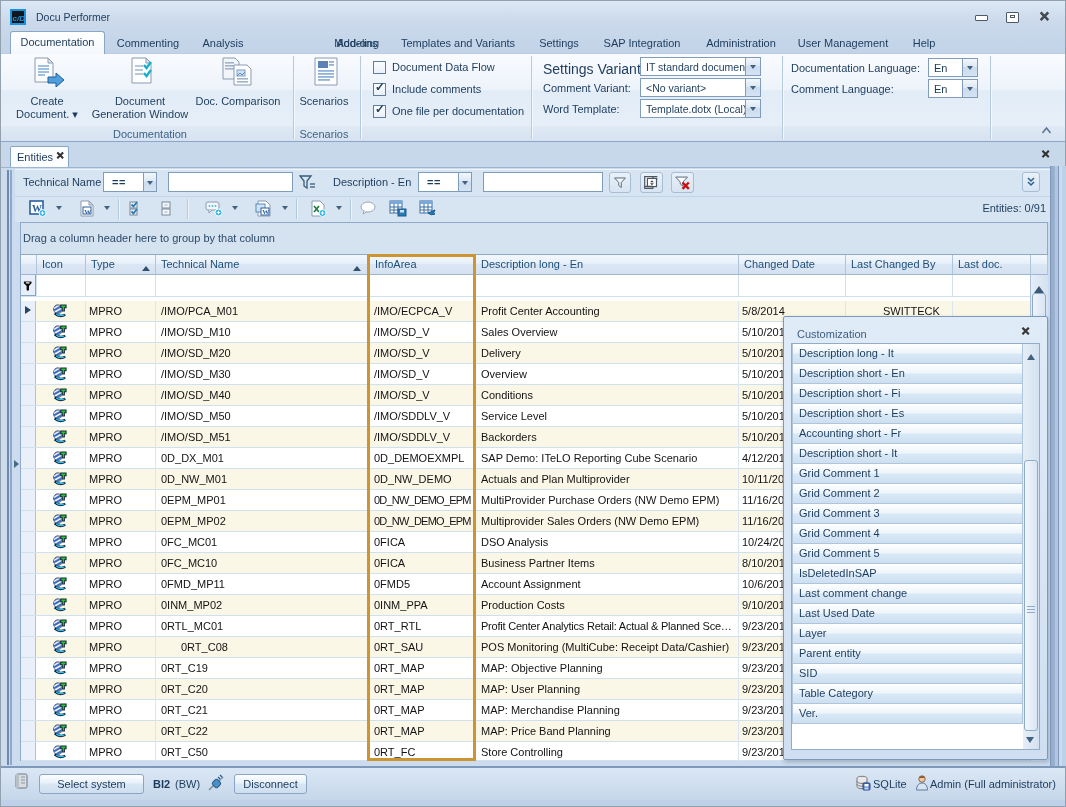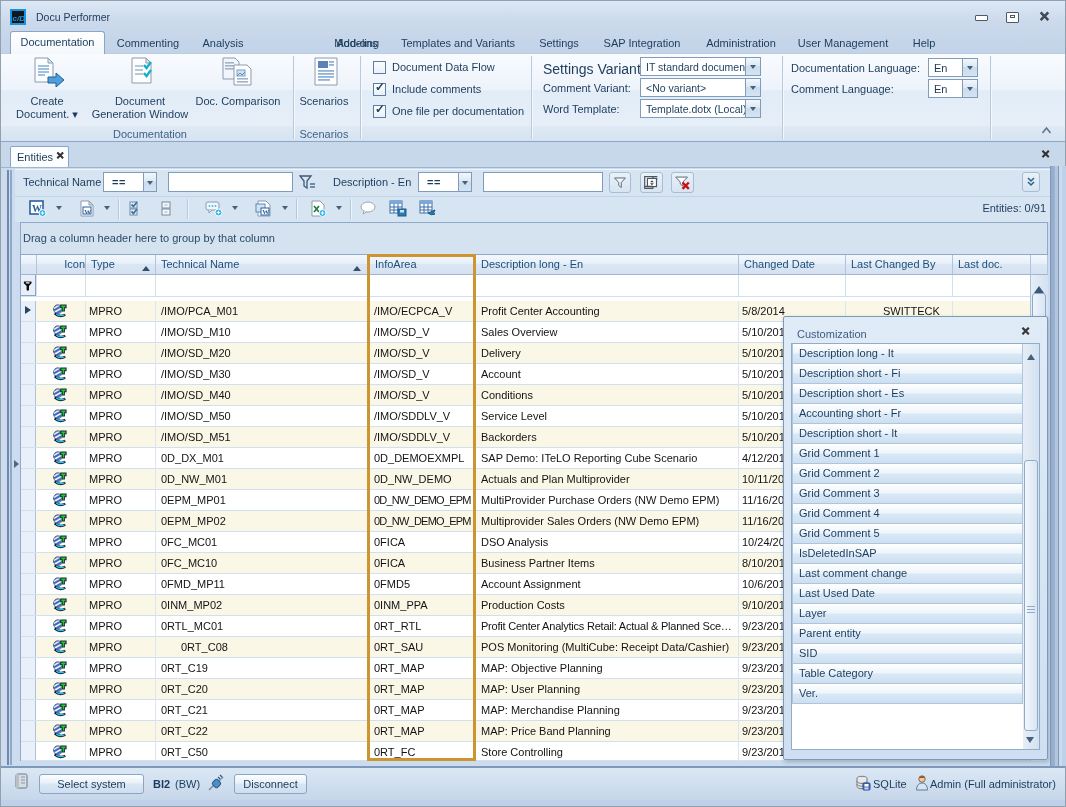--- a/index.html
+++ b/index.html
@@ -245,21 +245,21 @@
     <line x1="9" y1="4" x2="9" y2="13" stroke="#3a6ea5"></line>
 <line x1="1" y1="7" x2="13" y2="7" stroke="#3a6ea5"></line>
     <line x1="1" y1="10" x2="13" y2="10" stroke="#3a6ea5"></line>
 <path d="M9 13 q3 3 7 1 l-1.5 -1 1.5 -3 z" fill="#2a7ab8" stroke="#1a5a8a"></path>
 </svg>
 <div class="a navy" style="left:896px;top:202px;width:150px;text-align:right;font-size:11px;">Entities: 0/91</div>
 <div class="a" style="left:20px;top:222px;width:1028px;height:539px;border:1px solid #8fa9c8;background:#fff;"></div>
 <div class="a" style="left:21px;top:223px;width:1026px;height:32px;background:#d5e2f0;"></div>
 <div class="a" style="left:23px;top:232px;font-size:11px;color:#2a4a68;">Drag a column header here to group by that column</div>
 <div class="hcell" style="left:21px;top:255px;width:16px;height:20px;padding-left:5px;"></div>
-<div class="hcell" style="left:37px;top:255px;width:49px;height:20px;padding-left:5px;text-align:right;">Icon</div>
+<div class="hcell" style="left:37px;top:255px;width:49px;height:20px;padding-left:5px;">Icon</div>
 <div class="hcell" style="left:86px;top:255px;width:70px;height:20px;padding-left:5px;">Type</div>
 <div class="hcell" style="left:156px;top:255px;width:214px;height:20px;padding-left:5px;">Technical Name</div>
 <div class="hcell" style="left:370px;top:255px;width:106px;height:20px;padding-left:5px;">InfoArea</div>
 <div class="hcell" style="left:476px;top:255px;width:263px;height:20px;padding-left:5px;">Description long - En</div>
 <div class="hcell" style="left:739px;top:255px;width:107px;height:20px;padding-left:5px;">Changed Date</div>
 <div class="hcell" style="left:846px;top:255px;width:107px;height:20px;padding-left:5px;">Last Changed By</div>
 <div class="hcell" style="left:953px;top:255px;width:78px;height:20px;padding-left:5px;">Last doc.</div>
 <div class="hcell" style="left:1031px;top:255px;width:17px;height:20px;"></div>
 <div class="a" style="left:142px;top:262px;width:0;height:0;border:4px solid transparent;border-bottom:5.5px solid #33506c;"></div>
 <div class="a" style="left:353px;top:262px;width:0;height:0;border:4px solid transparent;border-bottom:5.5px solid #33506c;"></div>
@@ -408,21 +408,21 @@
         <line x1="-1.5" y1="3.6" x2="8" y2="-1.6"></line>
 </g>
 <path d="M7.2 0.4 h6.4 v3.8 h-1.7 v3.2 h-3.0 v-3.2 h-1.7 z" fill="#1a2742"></path>
 <path d="M8.3 1.4 h4.2 v1.8 h-1.5 v3.2 h-1.2 v-3.2 h-1.5 z" fill="#1ad11a"></path>
 <path d="M2.2 8.6 q4.4 3.6 9.6 1.2 l1.0 2.0 q-6.2 3.2 -11.8 -1.2 z" fill="#0a1e3c"></path>
 <path d="M3.4 9.4 q4 2.4 8 1.0 l0.3 1.1 q-4.8 1.9 -8.9 -1.1 z" fill="#25c1ef"></path>
 </svg></div>
 <div class="cell" style="left:89px;top:364px;width:60px;">MPRO</div>
 <div class="cell" style="left:161px;top:364px;width:205px;">/IMO/SD_M30</div>
 <div class="cell" style="left:374px;top:364px;width:99px;">/IMO/SD_V</div>
-<div class="cell" style="left:481px;top:364px;width:254px;">Account</div>
+<div class="cell" style="left:481px;top:364px;width:254px;">Overview</div>
 <div class="cell" style="left:742px;top:364px;width:99px;">5/10/2013</div>
 <div class="a" style="left:21px;top:385px;width:1009px;height:21px;background:#faf7e6;"></div>
 <div class="a" style="left:21px;top:385px;width:15px;height:21px;background:#e9f0f9;border-right:1px solid #aac2da;"></div>
 <div class="a" style="left:21px;top:405px;width:1009px;height:1px;background:#cfe0ef;"></div>
 <div class="a" style="left:85px;top:385px;width:1px;height:21px;background:#d9e5f0;"></div>
 <div class="a" style="left:155px;top:385px;width:1px;height:21px;background:#d9e5f0;"></div>
 <div class="a" style="left:369px;top:385px;width:1px;height:21px;background:#d9e5f0;"></div>
 <div class="a" style="left:475px;top:385px;width:1px;height:21px;background:#d9e5f0;"></div>
 <div class="a" style="left:738px;top:385px;width:1px;height:21px;background:#d9e5f0;"></div>
 <div class="a" style="left:845px;top:385px;width:1px;height:21px;background:#d9e5f0;"></div>
@@ -1034,20 +1034,21 @@
 <div class="a" style="left:1034px;top:281px;width:0;height:0;border:5px solid transparent;border-bottom:7px solid #3c5a76;"></div>
 <div class="a" style="left:1032px;top:293px;width:14px;height:100px;background:linear-gradient(90deg,#f0f5fb,#d8e5f2);border:1px solid #8fa9c8;border-radius:3px 3px 0 0;"></div>
 <div class="a" style="left:367px;top:254px;width:109px;height:507px;border:3.5px solid #cd9531;"></div>
 <div class="a" style="left:783px;top:316px;width:265px;height:444px;background:linear-gradient(180deg,#e0ebf8,#cfdff1);
  border:1px solid #7e99b8;border-radius:2px;box-shadow:1px 2px 4px rgba(60,80,110,0.35);"></div>
 <div class="a" style="left:797px;top:328px;font-size:11px;color:#3c5d80;">Customization</div>
 <div class="a" style="left:1021px;top:325px;font-size:11px;font-weight:bold;color:#3a3a3a;-webkit-text-stroke:0.6px #3a3a3a;">✕</div>
 <div class="a" style="left:791px;top:343px;width:249px;height:407px;background:#fff;border:1px solid #92acc8;"></div>
 <div class="a" style="left:792px;top:344px;width:231px;">
     <div class="item">Description long - It</div>
+    <div class="item">Description short - En</div>
     <div class="item">Description short - Fi</div>
     <div class="item">Description short - Es</div>
     <div class="item">Accounting short - Fr</div>
     <div class="item">Description short - It</div>
     <div class="item">Grid Comment 1</div>
     <div class="item">Grid Comment 2</div>
     <div class="item">Grid Comment 3</div>
     <div class="item">Grid Comment 4</div>
     <div class="item">Grid Comment 5</div>
     <div class="item">IsDeletedInSAP</div>

